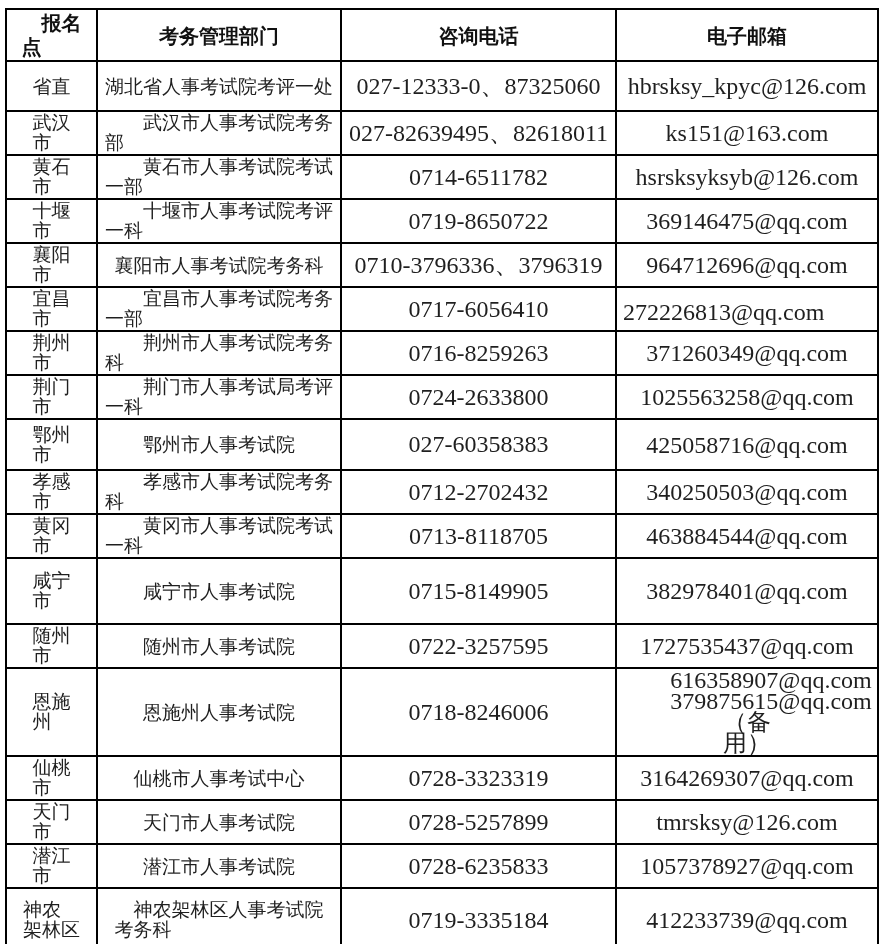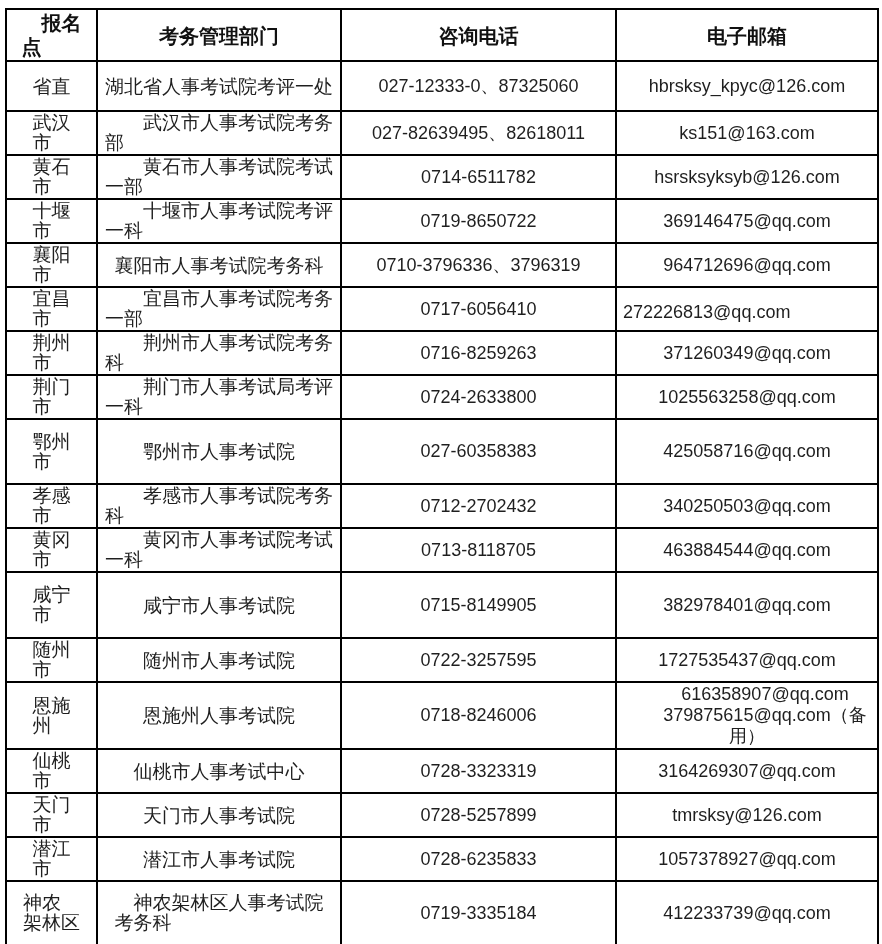--- a/index.html
+++ b/index.html
@@ -32,22 +32,22 @@
     font-size:20px;
     line-height:24px;
     color:#111111;
   }
   .box{
     display:inline-block;
     text-align:left;
     vertical-align:middle;
   }
   .mono{
-    font-family:Liberation Sans, sans-serif;
-    font-size:18px;
+    font-family:Liberation Serif, serif;
+    font-size:24px;
     line-height:21px;
   }
   td.email-left{text-align:center;}
   td.email-left .box{text-align:center;}
   td.email-left-bottom{
     text-align:left;
     vertical-align:bottom;
     padding-left:6px;
     padding-bottom:7px;
   }
@@ -113,21 +113,21 @@
           <td><span class="box">　　荆州市人事考试院考务<br>科</span></td>
           <td class="mono"><span>0716-8259263</span></td>
           <td class="mono"><span class="box">371260349@qq.com</span></td>
         </tr>
         <tr style="height: 41px;">
           <td><span class="box">荆门<br>市</span></td>
           <td><span class="box">　　荆门市人事考试局考评<br>一科</span></td>
           <td class="mono"><span>0724-2633800</span></td>
           <td class="mono"><span class="box">1025563258@qq.com</span></td>
         </tr>
-        <tr style="height: 65px;">
+        <tr style="height: 51px;">
           <td><span class="box">鄂州<br>市</span></td>
           <td><span class="box">鄂州市人事考试院</span></td>
           <td class="mono"><span>027-60358383</span></td>
           <td class="mono"><span class="box">425058716@qq.com</span></td>
         </tr>
         <tr style="height: 41px;">
           <td><span class="box">孝感<br>市</span></td>
           <td><span class="box">　　孝感市人事考试院考务<br>科</span></td>
           <td class="mono"><span>0712-2702432</span></td>
           <td class="mono"><span class="box">340250503@qq.com</span></td>

